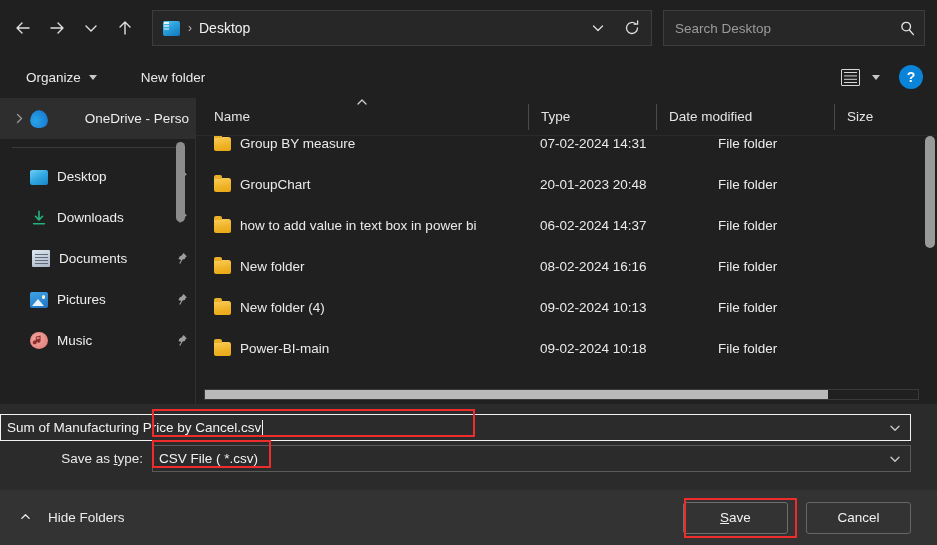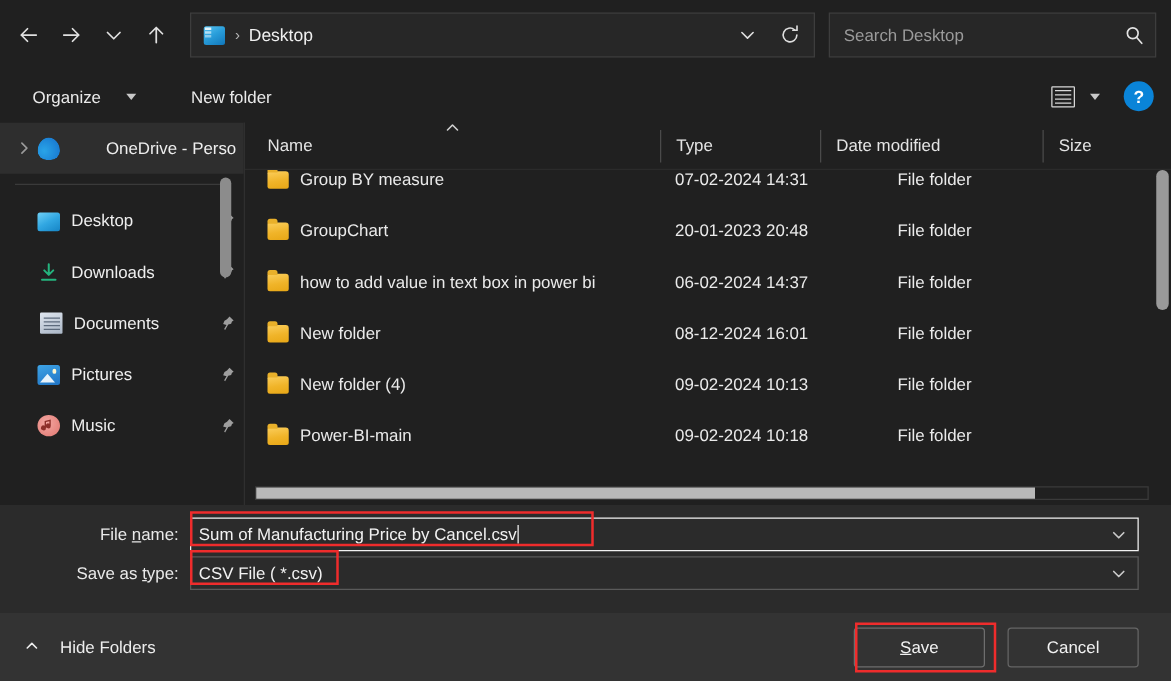--- a/index.html
+++ b/index.html
@@ -132,21 +132,21 @@
     padding: 0 14px 0 18px;
     background: #202020;
   }
   .cmd-item {
     font-size: 13.5px;
     color: #eaeaea;
     padding: 5px 8px;
     border-radius: 4px;
     display: flex;
     align-items: center;
-    gap: 18px;
+    gap: 6px;
     white-space: nowrap;
   }
   .cmd-item.spaced { margin-left: 28px; }
   .caret-dn {
     width: 0; height: 0;
     border-left: 4px solid transparent;
     border-right: 4px solid transparent;
     border-top: 5px solid #c8c8c8;
     display: inline-block;
     margin-left: 2px;
@@ -766,21 +766,21 @@
           <div class="fcell col-date">06-02-2024 14:37</div>
           <div class="fcell col-type">File folder</div>
           <div class="fcell col-size"></div>
         </div>
 
         <div class="frow">
           <div class="fname col-name">
             <div class="folder-ico"></div>
             <span>New folder</span>
           </div>
-          <div class="fcell col-date">08-12-2024 16:01</div>
+          <div class="fcell col-date">08-02-2024 16:16</div>
           <div class="fcell col-type">File folder</div>
           <div class="fcell col-size"></div>
         </div>
 
         <div class="frow">
           <div class="fname col-name">
             <div class="folder-ico"></div>
             <span>New folder (4)</span>
           </div>
           <div class="fcell col-date">09-02-2024 10:13</div>
@@ -805,23 +805,20 @@
 
       <div class="list-vscroll-track">
         <div class="list-vscroll-thumb"></div>
       </div>
     </div>
   </div>
 
   <div class="formarea">
 
     <div class="frm-row">
-      <div class="frm-label">
-        <span>File </span><span class="mn">n</span><span>ame:</span>
-      </div>
       <div class="frm-field focused">
         <div class="frm-value">
           <span>Sum of Manufacturing Price by Cancel.csv</span>
             <span class="caret-bar"></span>
         </div>
         <div class="frm-chevron">
           <svg width="14" height="14" viewBox="0 0 14 14" fill="none" stroke="currentColor" stroke-width="1.35" stroke-linecap="round" stroke-linejoin="round">
               <path d="M3 5.2l4 4 4-4"></path>
             </svg>
         </div>

